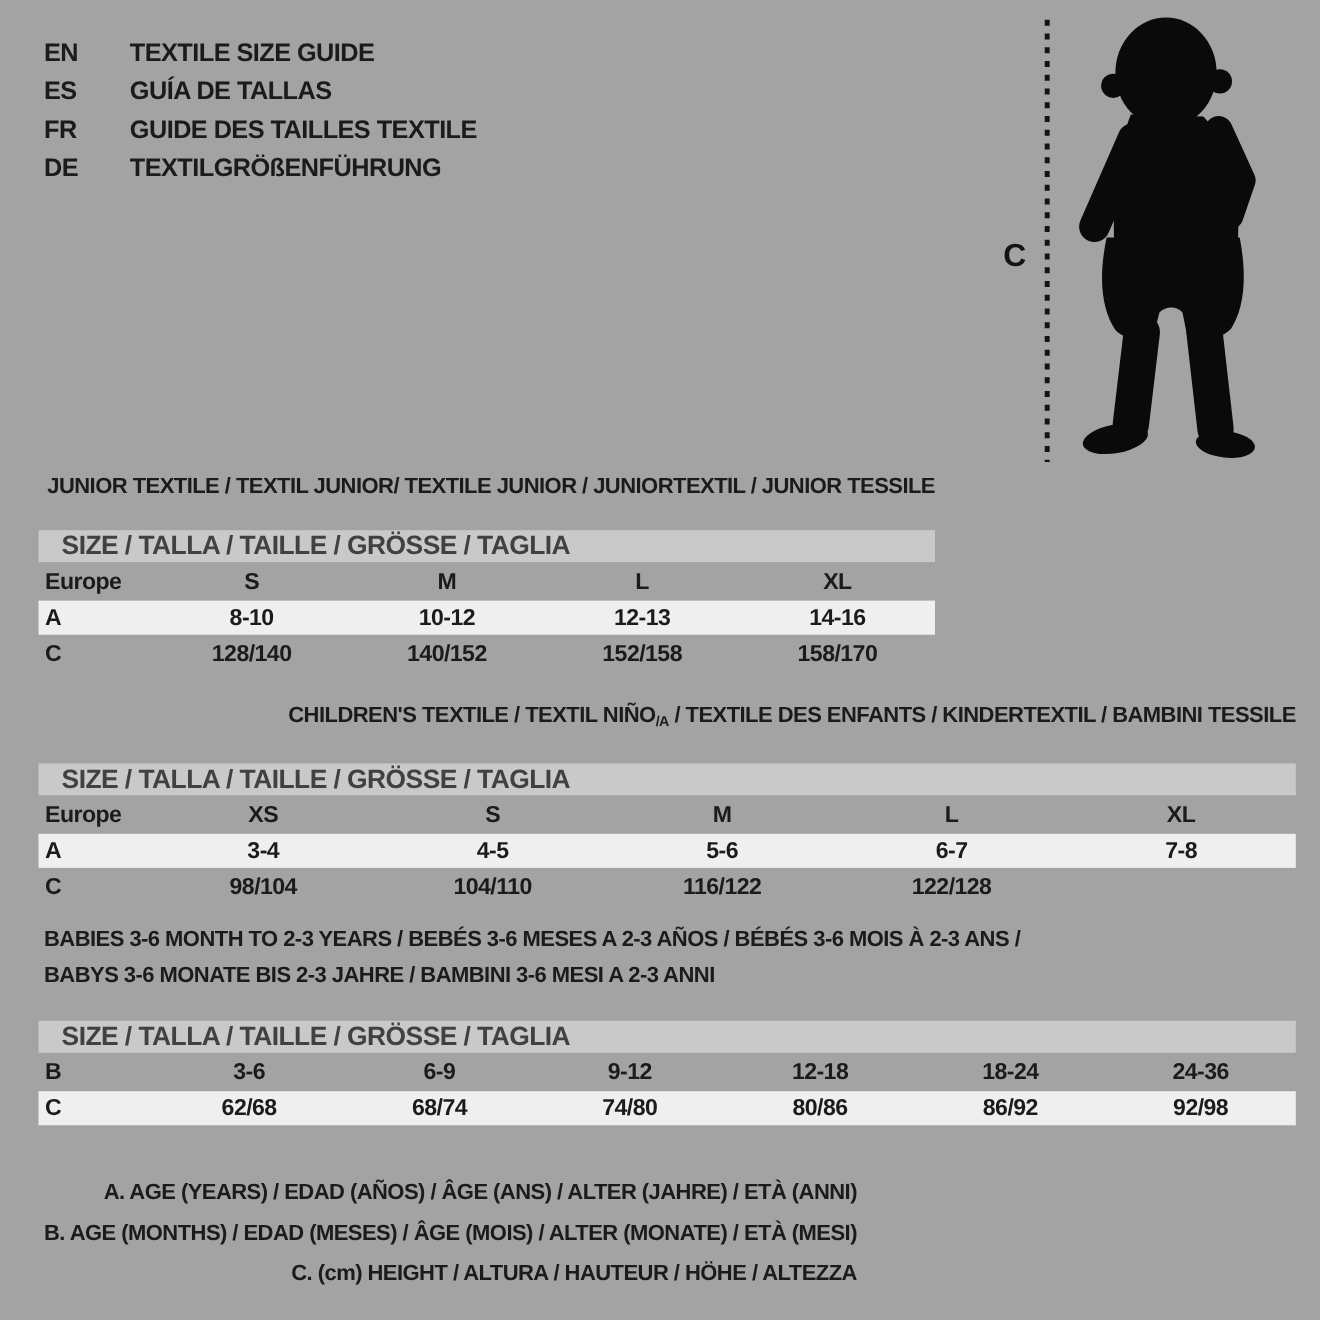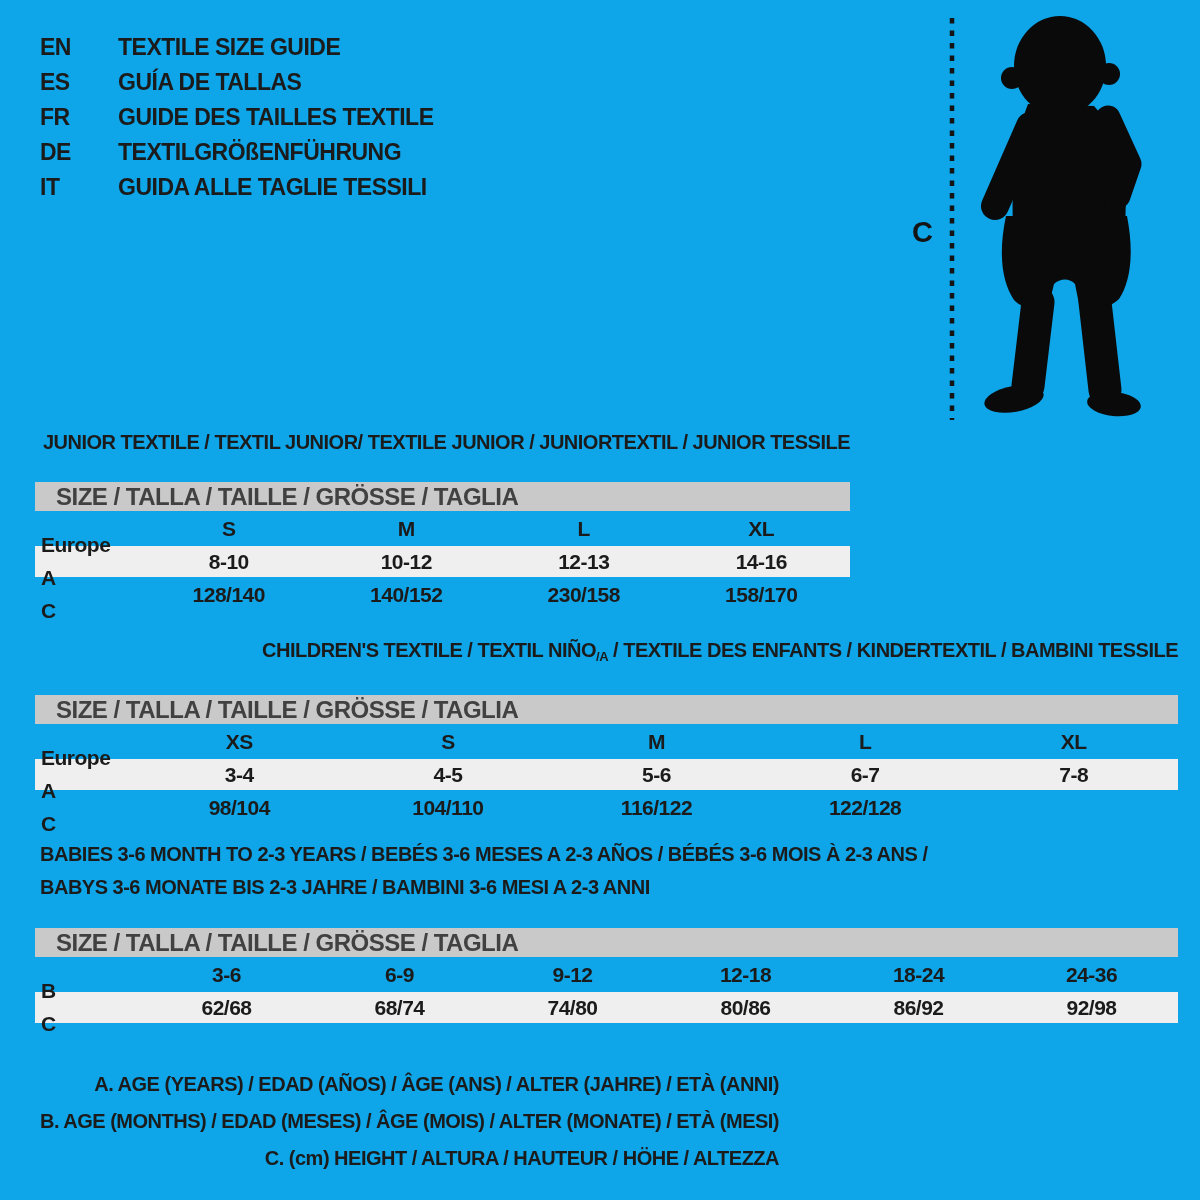--- a/index.html
+++ b/index.html
@@ -1,17 +1,17 @@
 <!DOCTYPE html>
 <html><head>
 <meta charset="utf-8">
 <style>
   html,body{margin:0;padding:0;background:#ffffff;}
   .page{
-    position:relative;width:1200px;height:1200px;background:#0ea5e9;
+    position:relative;width:1200px;height:1200px;background:#a3a3a3;
     font-family:"Liberation Sans", sans-serif;font-weight:700;color:#1b1b1b;
     letter-spacing:-0.5px;overflow:hidden;
   }
   
   .lang-block{position:absolute;left:40px;top:30px;}
   .lang-row{display:flex;height:35px;line-height:35px;font-size:23px;}
   .lang-code{width:78px;}
   
   .figure{position:absolute;left:890px;top:8px;width:295px;height:425px;}
   .figure svg{display:block;width:295px;height:425px;}
@@ -30,21 +30,21 @@
   .sec-junior .size-bar{margin-top:28px;}
   .sec-children .size-bar{margin-top:26px;}
   .sec-babies .size-bar{margin-top:24px;}
   .w-junior{width:815px;}
   .w-full{width:1143px;}
   .tbl{margin-top:1px;}
   .trow{display:grid;height:31px;line-height:31px;margin-top:2px;font-size:21px;}
   .cols-junior .trow{grid-template-columns:105px repeat(4,1fr);}
   .cols-children .trow{grid-template-columns:100px repeat(5,1fr);}
   .cols-babies .trow{grid-template-columns:105px repeat(6,1fr);}
-  .tlabel{text-align:left;padding-left:6px;margin-top:16px;}
+  .tlabel{text-align:left;padding-left:6px;}
   .tcell{text-align:center;}
   .trow.shaded{background:#efefef;}
   
   .legend{position:absolute;left:40px;top:1066px;}
   .legend-line{font-size:20px;line-height:37px;text-align:right;}
 </style>
 </head>
 <body>
 
 <div class="page">
@@ -58,24 +58,20 @@
       <span class="lang-code">ES</span>
       <span class="lang-label">GUÍA DE TALLAS</span>
     </div>
     <div class="lang-row">
       <span class="lang-code">FR</span>
       <span class="lang-label">GUIDE DES TAILLES TEXTILE</span>
     </div>
     <div class="lang-row">
       <span class="lang-code">DE</span>
       <span class="lang-label">TEXTILGRÖßENFÜHRUNG</span>
-    </div>
-    <div class="lang-row">
-      <span class="lang-code">IT</span>
-      <span class="lang-label">GUIDA ALLE TAGLIE TESSILI</span>
     </div>
   </div>
 
   <div class="figure">
     <svg viewBox="0 0 295 425" xmlns="http://www.w3.org/2000/svg">
       <g>
         <line x1="62" y1="10" x2="62" y2="412" stroke="#141414" stroke-width="4.5" stroke-dasharray="5.5 7"></line>
       </g>
       <text x="22" y="234" font-size="29" font-weight="bold" fill="#141414" font-family="Liberation Sans, sans-serif">C</text>
       <g transform="translate(88,6)" fill="#0a0a0a" stroke="none">
@@ -116,21 +112,21 @@
           <div class="tlabel">A</div>
           <div class="tcell">8-10</div>
           <div class="tcell">10-12</div>
           <div class="tcell">12-13</div>
           <div class="tcell">14-16</div>
         </div>
         <div class="trow">
           <div class="tlabel">C</div>
           <div class="tcell">128/140</div>
           <div class="tcell">140/152</div>
-          <div class="tcell">230/158</div>
+          <div class="tcell">152/158</div>
           <div class="tcell">158/170</div>
         </div>
       </div>
   </section>
 
   <section class="sec sec-children">
     <h2 class="sec-heading">
       <span>CHILDREN'S TEXTILE / TEXTIL NIÑO</span><span class="subber">/A</span><span> / TEXTILE DES ENFANTS / KINDERTEXTIL / BAMBINI TESSILE</span>
     </h2>
     <div class="size-bar w-full">SIZE / TALLA / TAILLE / GRÖSSE / TAGLIA</div>

